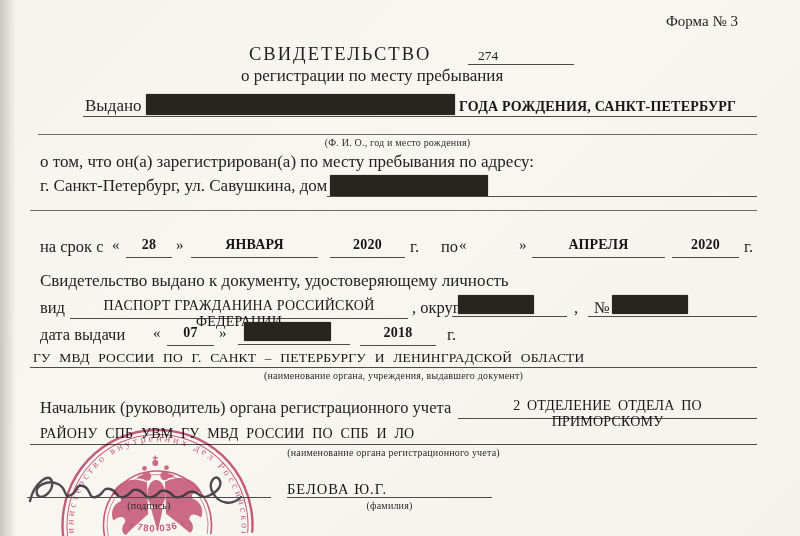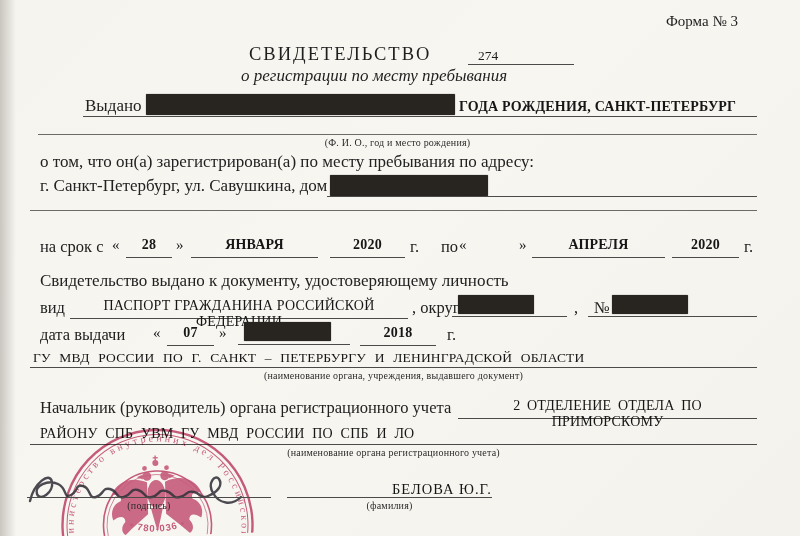--- a/index.html
+++ b/index.html
@@ -27,21 +27,21 @@
 </head>
 <body>
 
 <div class="page">
   <div class="edge-shadow"></div>
 
   <div class="abs" style="left:666px;top:13px;font-size:15px;">Форма № 3</div>
   <div class="abs" style="left:249px;top:44px;font-size:18.5px;letter-spacing:2px;">СВИДЕТЕЛЬСТВО</div>
   <div class="abs" style="left:470px;top:48px;width:104px;text-align:left;padding-left:8px;font-size:13.5px;">274</div>
   <div class="uline" style="left:468px;top:64px;width:106px;"></div>
-  <div class="abs" style="left:241px;top:66px;font-size:17px;font-style:italic;">о регистрации по месту пребывания</div>
+  <div class="abs" style="left:241px;top:66px;font-size:17px;">о регистрации по месту пребывания</div>
 
   <div class="abs lbl-lg" style="left:85px;top:96px;">Выдано</div>
   <div class="redact" style="left:146px;top:94px;width:309px;height:21px;"></div>
   <div class="abs typed typed-b" style="left:459px;top:99px;">ГОДА РОЖДЕНИЯ, САНКТ-ПЕТЕРБУРГ</div>
   <div class="uline" style="left:83px;top:116px;width:674px;"></div>
   <div class="rule" style="left:38px;top:134px;width:719px;"></div>
   <div class="abs caption" style="left:38px;top:137px;width:719px;">(Ф. И. О., год и место рождения)</div>
 
   <div class="abs lbl-lg" style="left:40px;top:152px;">о том, что он(а) зарегистрирован(а) по месту пребывания по адресу:</div>
   <div class="abs lbl-lg" style="left:40px;top:176px;">г. Санкт-Петербург, ул. Савушкина, дом</div>
@@ -132,16 +132,16 @@
   <svg class="sig-svg" style="left:22px;top:461px;" width="240" height="52" viewBox="0 0 240 52">
     <path d="M8,40 C12,22 28,10 30,21 C32,31 18,41 15,33 C12,25 26,18 36,23 C46,28 41,38 49,34
              C56,31 53,23 61,25 C69,27 66,38 74,36 C82,34 80,26 88,28 C96,30 94,38 102,36
              C110,34 108,27 116,29 C124,31 122,38 130,36 C138,34 136,28 144,30 C152,32 150,38 158,36
              C166,34 164,29 172,31 C180,33 178,38 186,35 C196,31 201,24 197,18 C193,13 185,22 191,32
              C197,43 210,45 219,36" fill="none" stroke="#33323a" stroke-width="2.4" stroke-linecap="round" opacity="0.88"></path>
   </svg>
   <div class="uline" style="left:27px;top:497px;width:244px;z-index:7;"></div>
   <div class="abs caption" style="left:27px;top:500px;width:244px;z-index:7;">(подпись)</div>
 
-  <div class="abs typed" style="left:287px;top:481px;width:205px;text-align:right;font-size:14.5px;letter-spacing:1px;">БЕЛОВА Ю.Г.</div>
+  <div class="abs typed" style="left:287px;top:481px;width:205px;text-align:left;font-size:14.5px;letter-spacing:1px;">БЕЛОВА Ю.Г.</div>
   <div class="uline" style="left:287px;top:497px;width:205px;"></div>
   <div class="abs caption" style="left:287px;top:500px;width:205px;">(фамилия)</div>
 </div>
 
 </body></html>

